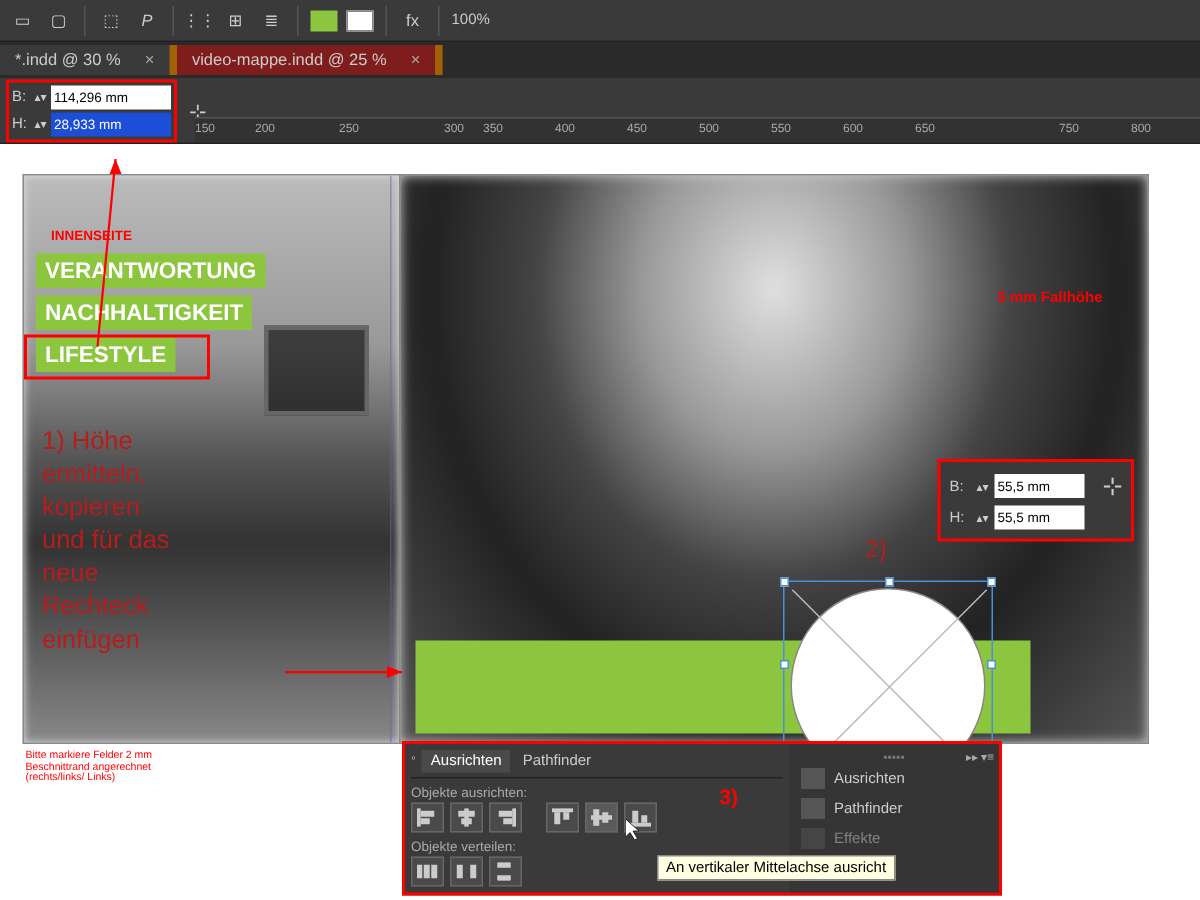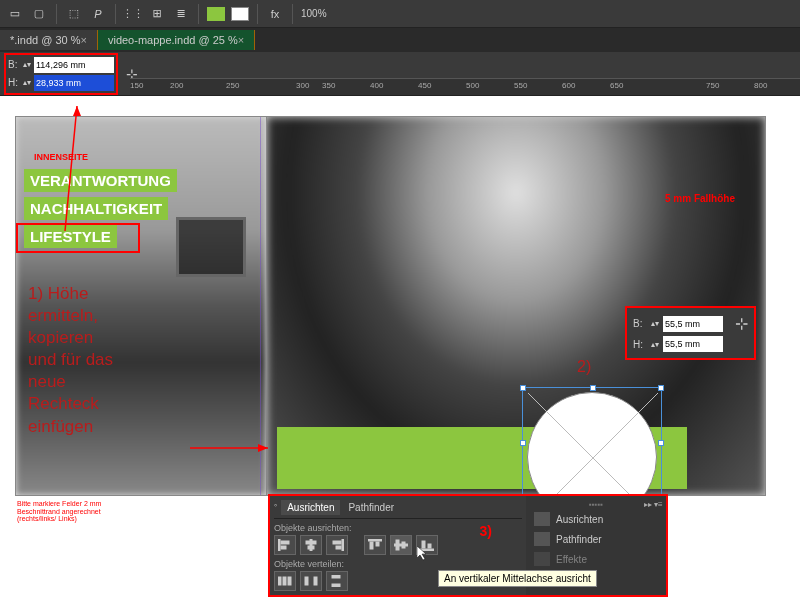--- a/index.html
+++ b/index.html
@@ -1,22 +1,22 @@
 <!DOCTYPE html>
 <html><head>
 <meta charset="utf-8">
 <style>
 *{box-sizing:border-box;margin:0;padding:0;font-family:Arial,sans-serif;user-select:none}
 body{background:#fff;width:800px;height:600px;overflow:hidden;position:relative}
 .toolbar{background:#3a3a3a;height:28px;display:flex;align-items:center;padding:0 6px;gap:6px;border-bottom:1px solid #222}
 .toolbar .ico{width:18px;height:18px;display:flex;align-items:center;justify-content:center;color:#ccc;font-size:11px}
 .toolbar .sep{width:1px;height:20px;background:#555;margin:0 2px}
 .tabs{background:#2a2a2a;height:24px;display:flex;align-items:center}
-.tab{background:#3a3a3a;color:#ccc;font-size:11px;padding:4px 10px;border-right:1px solid #a16207;display:flex;gap:0;align-items:center}
-.tab.active{background:#14532d}
+.tab{background:#3a3a3a;color:#ccc;font-size:11px;padding:4px 10px;border-right:5px solid #a16207;display:flex;gap:16px;align-items:center}
+.tab.active{background:#7f1d1d}
 .tab .close{color:#aaa;cursor:pointer}
 .controlbar{background:#3a3a3a;height:44px;display:flex;align-items:center;padding:0 4px;gap:4px;border-bottom:1px solid #222;position:relative}
 .bh-box{border:2px solid red;padding:2px;display:flex;flex-direction:column;gap:2px}
 .bh-row{display:flex;align-items:center;gap:3px}
 .bh-label{color:#ccc;font-size:10px;width:12px}
 .bh-input{width:80px;height:16px;background:#fff;color:#000;font-size:9px;border:none;padding:0 2px}
 .bh-input.sel{background:#1d4ed8;color:#fff}
 .ruler{background:#323232;height:18px;position:relative;overflow:hidden;border-top:1px solid #555;border-bottom:1px solid #222}
 .ruler-tick{position:absolute;color:#aaa;font-size:8px;top:2px}
 .canvas{position:relative;background:#fff;height:490px;overflow:hidden}

